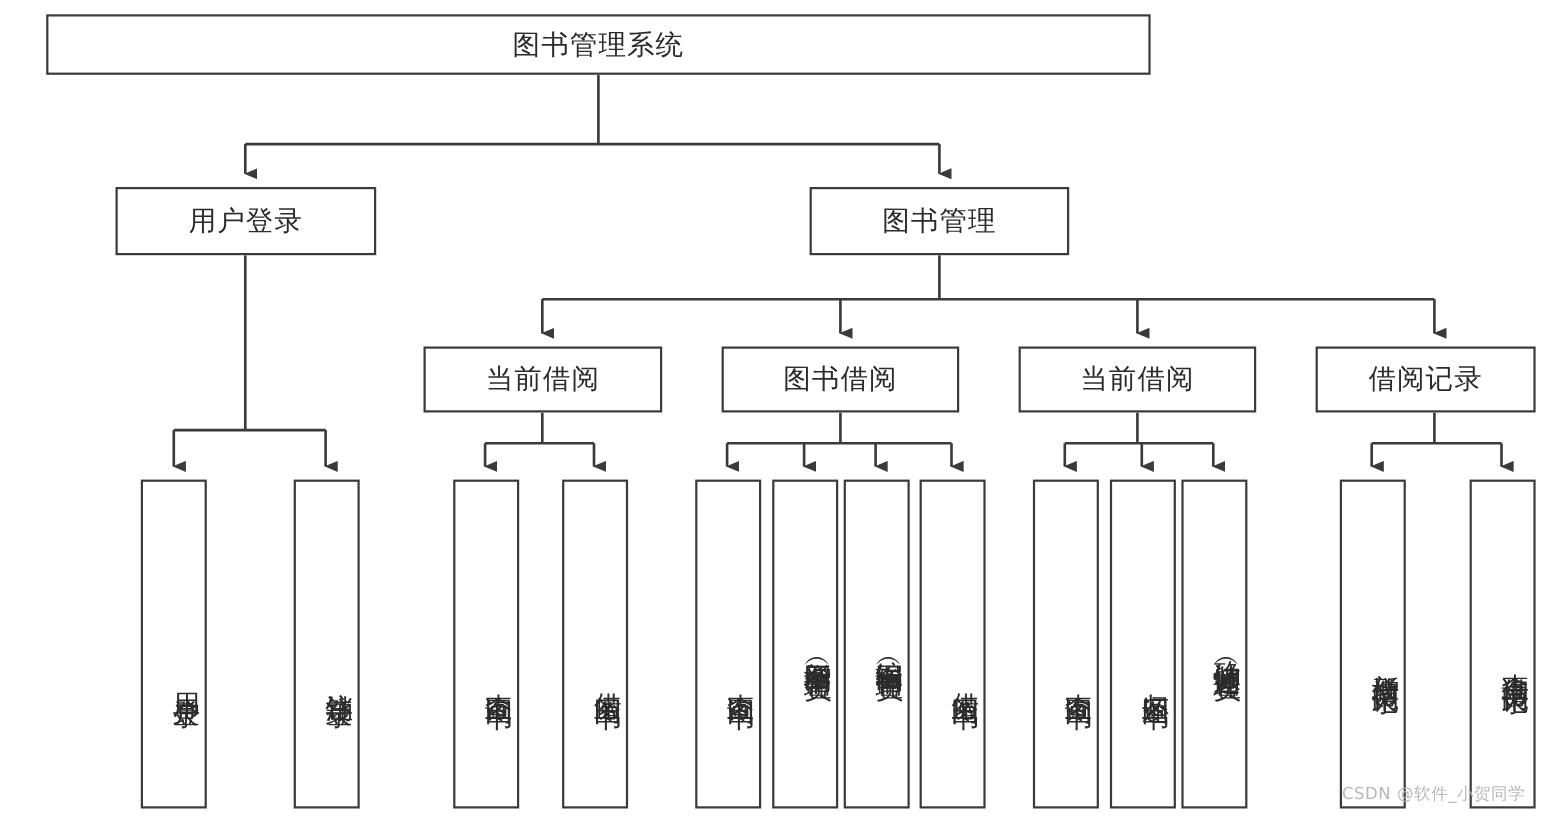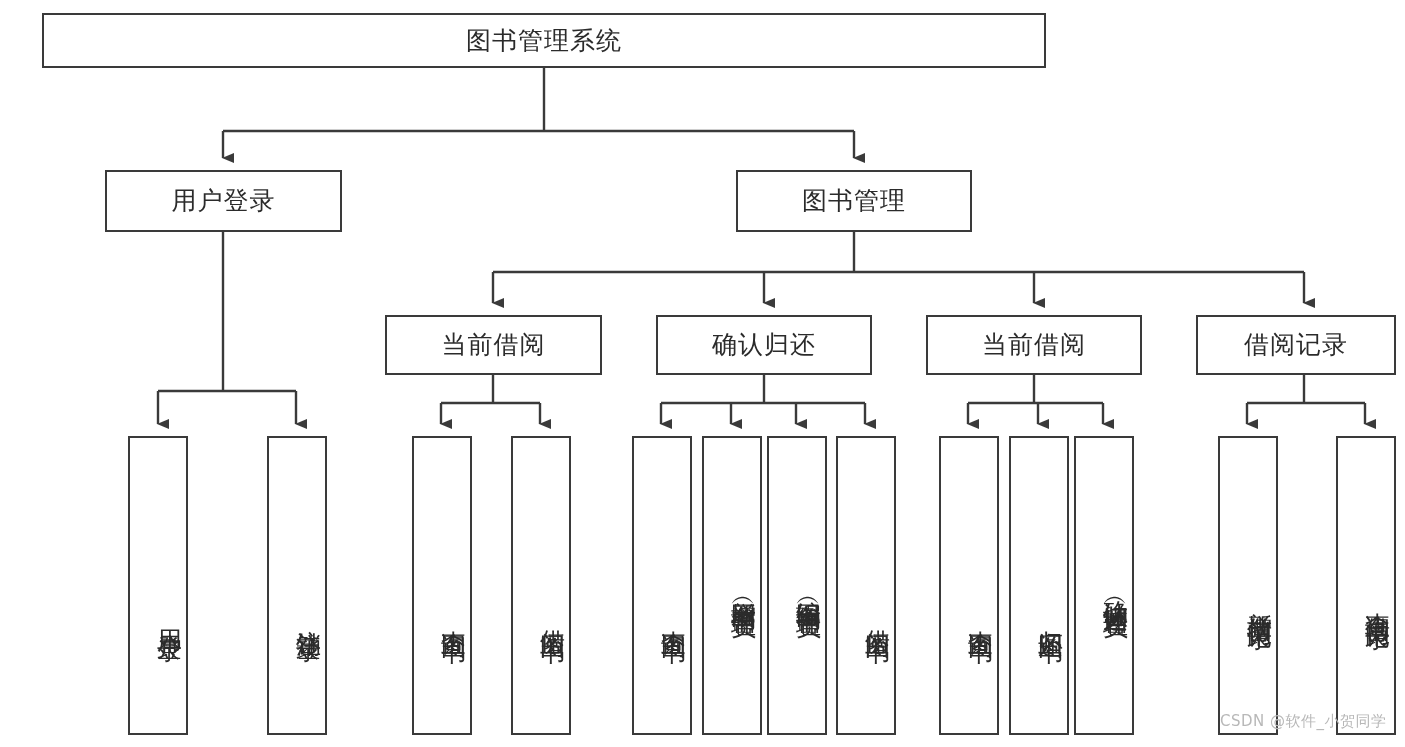--- a/index.html
+++ b/index.html
@@ -133,21 +133,21 @@
     <span>用户登录</span>
   </div>
   <div class="node horiz" style="left:712px; top:170px; width:236px; height:62px;">
     <span>图书管理</span>
   </div>
 
   <div class="node horiz" style="left:361px; top:315px; width:217px; height:60px;">
     <span>当前借阅</span>
   </div>
   <div class="node horiz" style="left:632px; top:315px; width:216px; height:60px;">
-    <span>确认归还</span>
+    <span>图书借阅</span>
   </div>
   <div class="node horiz" style="left:902px; top:315px; width:216px; height:60px;align-items:center;">
     <span>当前借阅</span>
   </div>
   <div class="node horiz" style="left:1172px; top:315px; width:200px; height:60px;">
     <span>借阅记录</span>
   </div>
 
   <div class="node vert midpad" style="left:104px; top:436px; width:60px; height:299px;">
     <span>用户登录</span>

